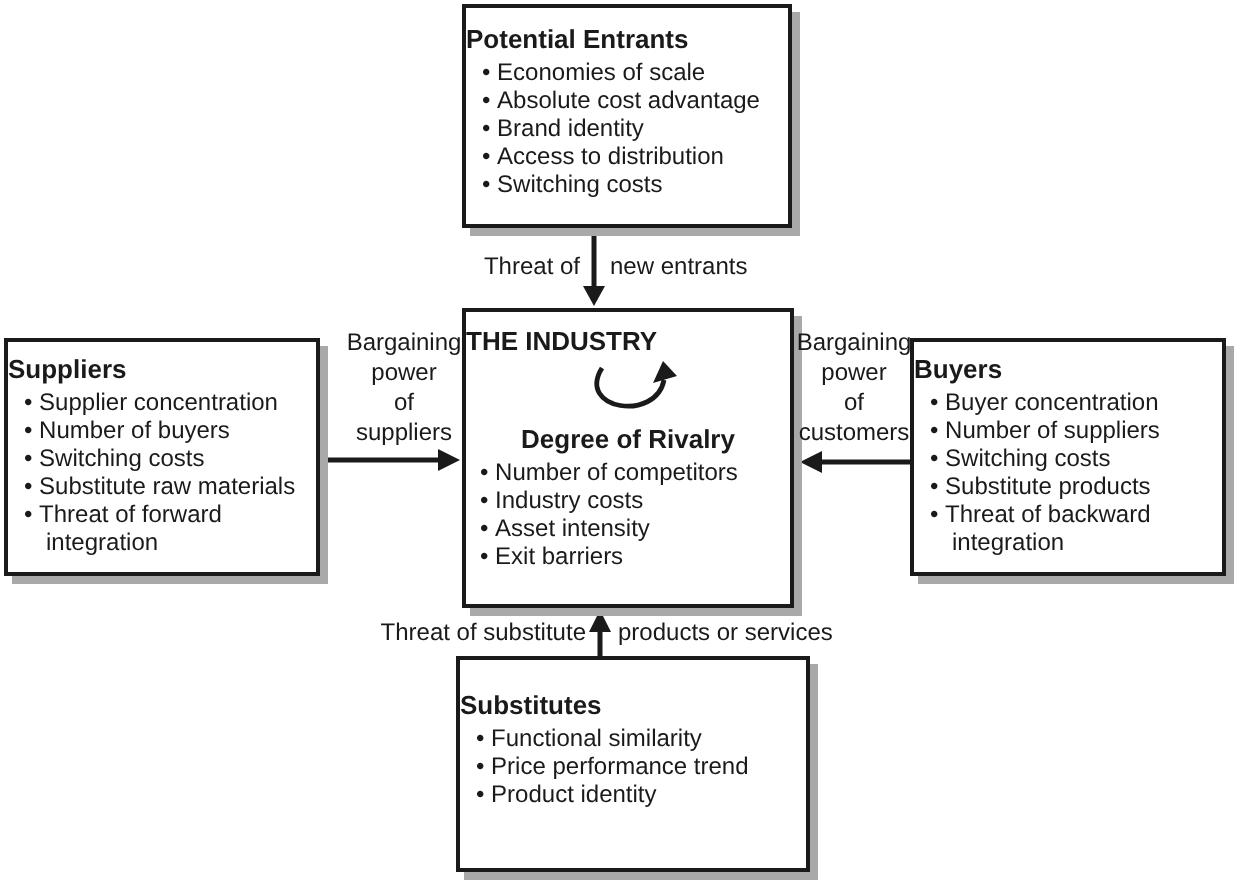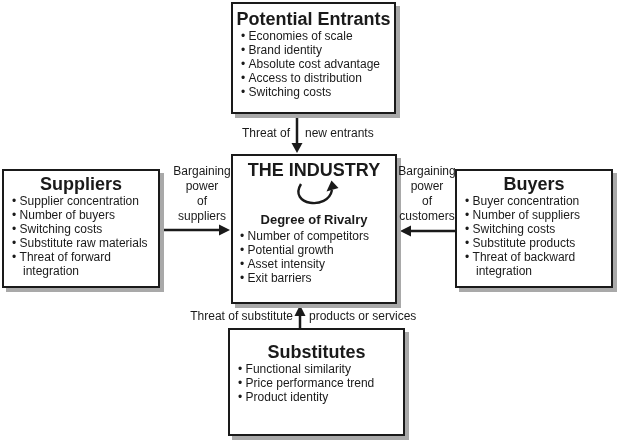--- a/index.html
+++ b/index.html
@@ -5,21 +5,21 @@
   html,body{margin:0;padding:0;background:#ffffff;}
   .canvas{
     position:relative;width:618px;height:443px;background:#ffffff;
     font-family:"Liberation Sans", sans-serif;color:#1a1a1a;overflow:hidden;
   }
   .fbox{
     position:absolute;background:#ffffff;border:2px solid #1a1a1a;
     box-shadow:4px 4px 0 #a9a9a9;box-sizing:border-box;
   }
   .fbox .title{
-    font-weight:bold;font-size:18px;text-align:center;margin:0;padding:0;
+    font-weight:bold;font-size:13px;text-align:left;margin:0;padding:0;
     line-height:15px;
   }
   .items{
     list-style:none;margin:2px 0 0 0;padding:0 4px 0 8px;
     font-size:12px;line-height:14px;
   }
   .items li{padding-left:11px;text-indent:-11px;}
   .items li::before{content:"\2022\00a0";}
   .box-top .title{padding-top:8px;}
   .box-left .title,.box-right .title{padding-top:6px;}
@@ -60,22 +60,22 @@
       <line x1="300" y1="328" x2="300" y2="315"></line>
       <polygon points="294.5,316 305.5,316 300,305" stroke="none"></polygon>
     </g>
   </svg>
 
   <div class="fbox box-top" style="left:231px;top:2px;width:165px;height:112px;">
     <div class="title">Potential Entrants</div>
     <ul class="items">
 
     <li>Economies of scale</li>
+        <li>Absolute cost advantage</li>
         <li>Brand identity</li>
-        <li>Absolute cost advantage</li>
         <li>Access to distribution</li>
         <li>Switching costs</li>
       </ul>
   </div>
 
   <div class="fbox box-left" style="left:2px;top:169px;width:158px;height:119px;">
     <div class="title">Suppliers</div>
     <ul class="items">
 
     <li>Supplier concentration</li>
@@ -91,21 +91,21 @@
     <div class="loop-wrap">
       <svg width="60" height="32" viewBox="0 0 60 32">
         <path d="M17 4 C 4 25, 44 31, 48 10" fill="none" stroke="#1a1a1a" stroke-width="2.4"></path>
         <polygon points="42.5,11.5 54.5,8 47.5,0.5" fill="#1a1a1a"></polygon>
       </svg>
     </div>
     <div class="subtitle">Degree of Rivalry</div>
     <ul class="items">
 
     <li>Number of competitors</li>
-        <li>Potential growth</li>
+        <li>Industry costs</li>
         <li>Asset intensity</li>
         <li>Exit barriers</li>
       </ul>
   </div>
 
   <div class="fbox box-right" style="left:455px;top:169px;width:158px;height:119px;">
     <div class="title">Buyers</div>
     <ul class="items">
 
     <li>Buyer concentration</li>

